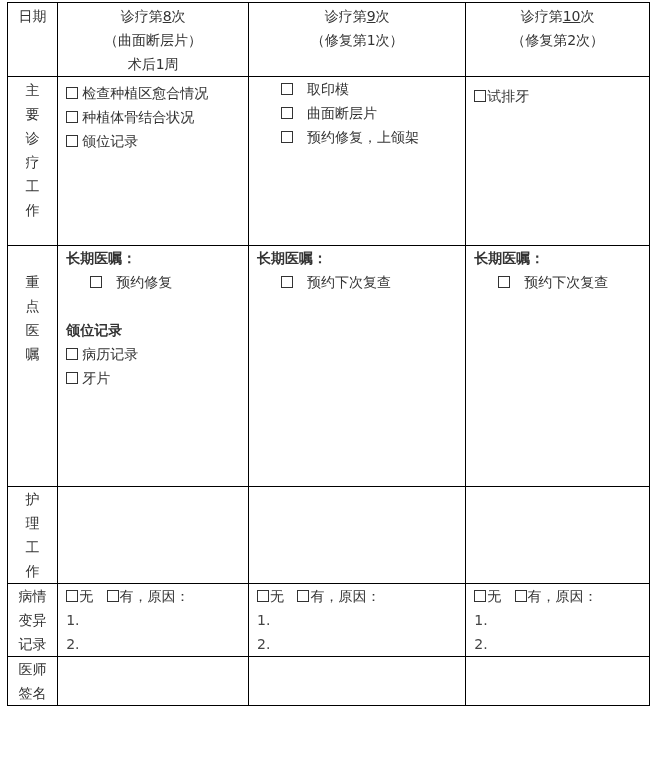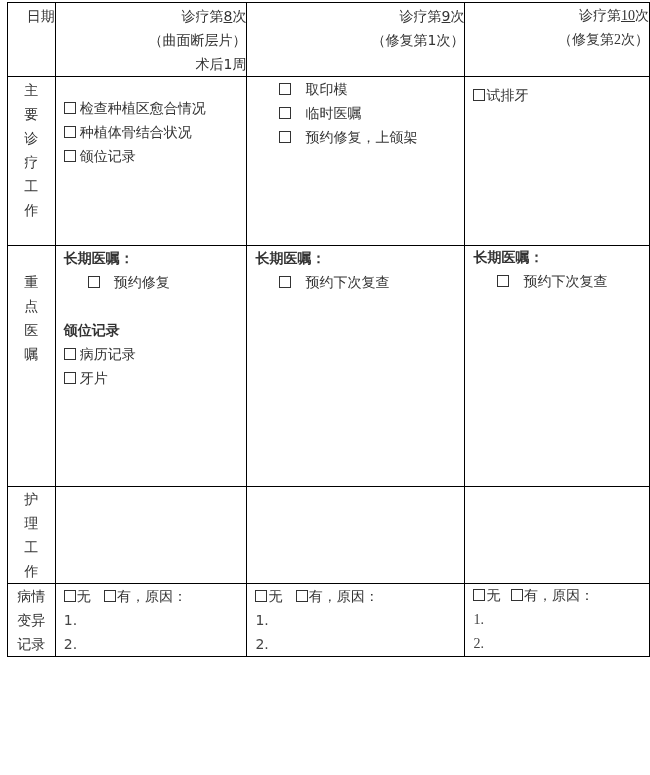--- a/index.html
+++ b/index.html
@@ -2,22 +2,22 @@
 <html><head>
 <meta charset="utf-8">
 <style>
   html, body { margin: 0; padding: 0; background: #ffffff; }
   body { width: 650px; height: 775px; position: relative; font-family: "DejaVu Sans", "Liberation Sans", sans-serif; color: #333; font-size: 14px; }
   table { position: absolute; left: 7px; top: 2px; border-collapse: collapse; table-layout: fixed; }
   td { border: 1.5px solid #000; vertical-align: top; padding: 0; line-height: 24px; }
   .c0 { width: 55px; text-align: center; }
   .c1 { width: 193px; }
   .c2 { width: 197px; }
-  .c3 { width: 186px; font-family: Liberation Serif, serif; }
-  .hdr { text-align: right; padding-top: 1px; }
+  .c3 { width: 186px; }
+  .hdr { text-align: center; padding-top: 1px; }
   .vert span { display: block; }
   .line { display: block; white-space: nowrap; }
   .bold { font-weight: bold; }
   .u { text-decoration: underline; }
   .num { color: #444; }
   .pl8 { padding-left: 8px; }
   .box { display: inline-block; width: 10px; height: 10px; border: 1px solid #333; vertical-align: -1px; margin-right: 4px; }
 </style>
 </head>
 <body>
@@ -44,28 +44,28 @@
 
   <tr style="height:169px;">
     <td class="c0 vert" style="padding-top:1px;">
       <span>主</span>
           <span>要</span>
           <span>诊</span>
           <span>疗</span>
           <span>工</span>
           <span>作</span>
     </td>
-    <td class="c1 pl8" style="padding-top:19px;">
+    <td class="c1 pl8" style="padding-top:4px;">
       <span class="line"><span class="box"></span><span>检查种植区愈合情况</span></span>
       <span class="line"><span class="box"></span><span>种植体骨结合状况</span></span>
       <span class="line"><span class="box"></span><span>颌位记录</span></span>
     </td>
     <td class="c2" style="padding-left:32px;padding-top:0;">
       <span class="line"><span class="box" style="margin-right:14px;"></span><span>取印模</span></span>
-      <span class="line"><span class="box" style="margin-right:14px;"></span><span>临时医嘱</span></span>
+      <span class="line"><span class="box" style="margin-right:14px;"></span><span>曲面断层片</span></span>
       <span class="line"><span class="box" style="margin-right:14px;"></span><span>预约修复，上颌架</span></span>
     </td>
     <td class="c3 pl8" style="padding-top:7px;">
       <span class="line"><span class="box" style="margin-right:1px;"></span><span>试排牙</span></span>
     </td>
   </tr>
 
   <tr style="height:241px;">
     <td class="c0 vert" style="padding-top:24px;">
       <span>重</span>
@@ -120,14 +120,23 @@
       <span class="line num">2.</span>
     </td>
     <td class="c3 pl8">
       <span class="line"><span class="box" style="margin-right:1px;"></span><span>无</span>&nbsp;&nbsp;&nbsp;<span class="box" style="margin-right:1px;"></span><span>有，原因：</span></span>
       <span class="line num">1.</span>
       <span class="line num">2.</span>
     </td>
   </tr>
 
 
+  <tr style="height:49px;">
+    <td class="c0">
+      <span class="line">医师</span>
+      <span class="line">签名</span>
+    </td>
+    <td class="c1"></td>
+    <td class="c2"></td>
+    <td class="c3"></td>
+  </tr>
 </tbody>
   </table>
 
 </body></html>

